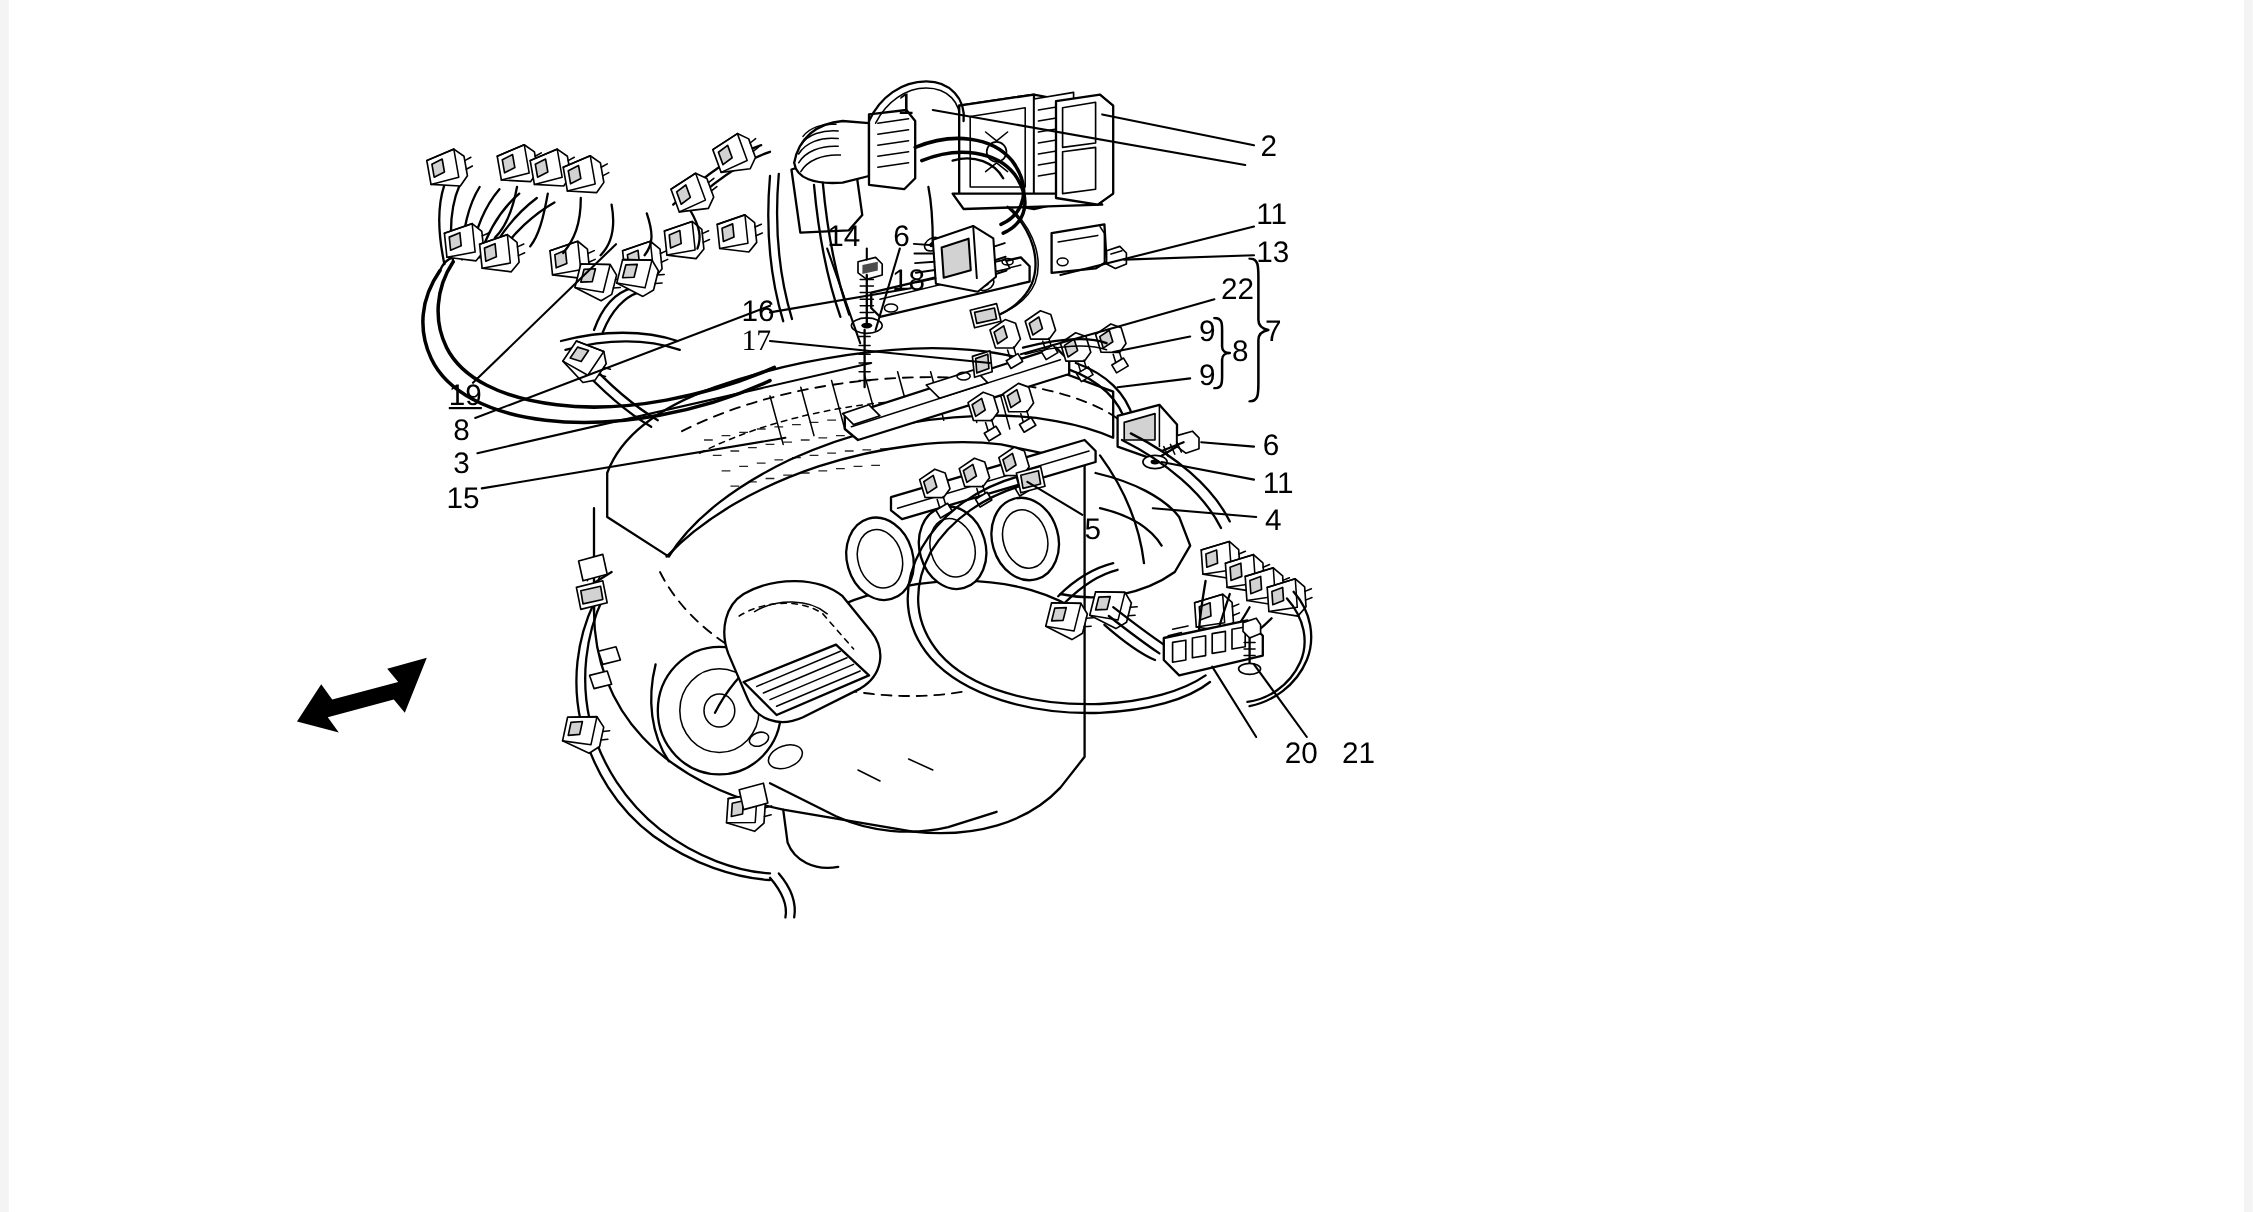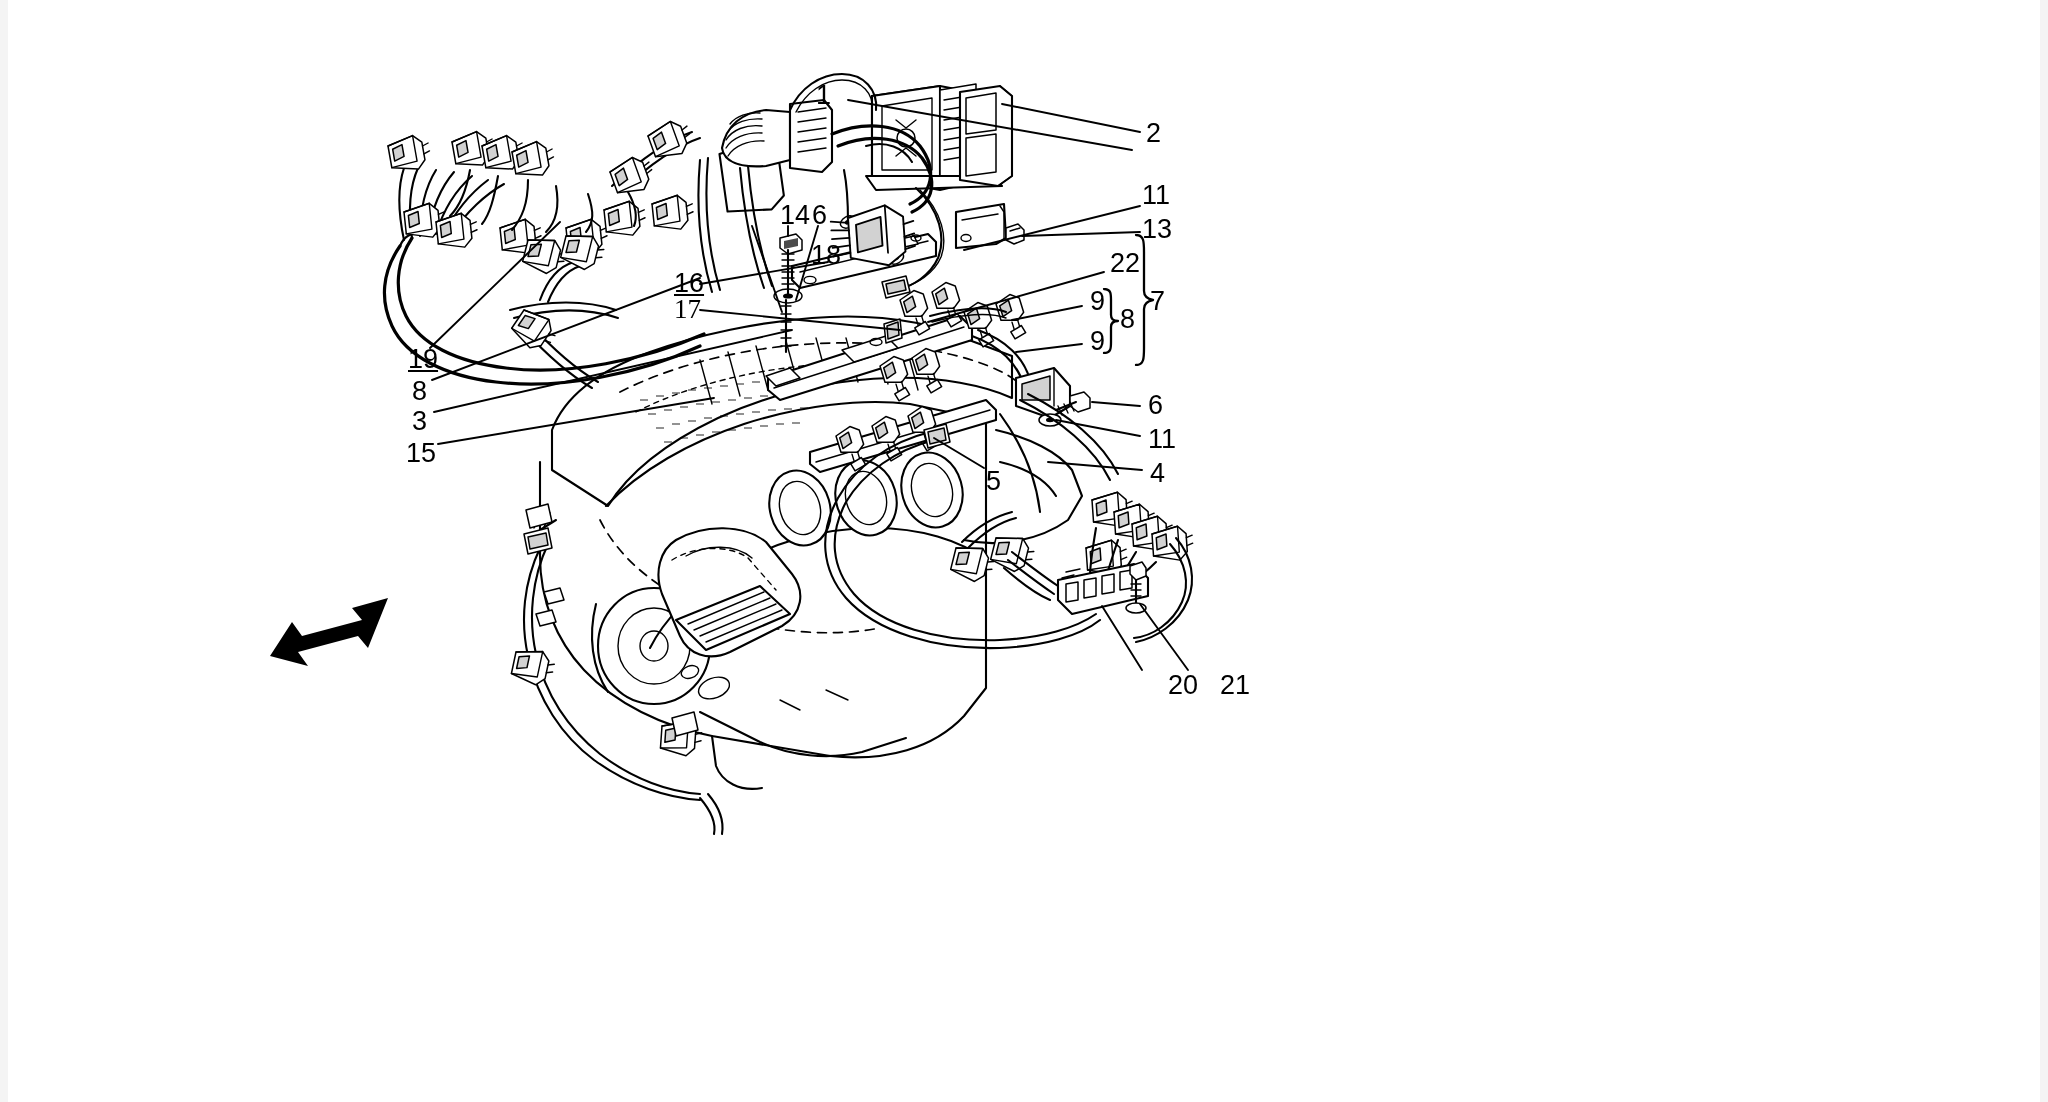--- a/index.html
+++ b/index.html
@@ -578,25 +578,25 @@
   <div class="callout" style="left:816px;  top:82px;">1</div>
   <div class="callout" style="left:1146px; top:120px;">2</div>
   <div class="callout" style="left:1142px; top:182px;">11</div>
   <div class="callout" style="left:1142px; top:216px;">13</div>
   <div class="callout" style="left:1110px; top:250px;">22</div>
   <div class="callout" style="left:1090px; top:288px;">9</div>
   <div class="callout" style="left:1090px; top:328px;">9</div>
   <div class="callout" style="left:1120px; top:306px;">8</div>
   <div class="callout" style="left:1150px; top:288px;">7</div>
 
-  <div class="callout" style="left:780px;  top:202px;">14</div>
+  <div class="callout" style="left:752px;  top:202px;">14</div>
   <div class="callout" style="left:811px;  top:202px;margin-top:40px;">18</div>
   <div class="callout" style="left:812px;  top:202px;">6</div>
 
-  <div class="callout" style="left:674px;  top:270px;text-decoration:underline;">16</div>
+  <div class="callout" style="left:674px;  top:270px;">16</div>
   <div class="callout" style="left:674px;  top:296px;font-family:Liberation Serif, serif;">17</div>
 
   <div class="callout" style="left:408px;  top:346px;text-decoration:underline;">19</div>
   <div class="callout" style="left:412px;  top:378px;">8</div>
   <div class="callout" style="left:412px;  top:408px;">3</div>
   <div class="callout" style="left:406px;  top:440px;">15</div>
 
   <div class="callout" style="left:1148px; top:392px;">6</div>
   <div class="callout" style="left:1148px; top:426px;">11</div>
   <div class="callout" style="left:1150px; top:460px;">4</div>

